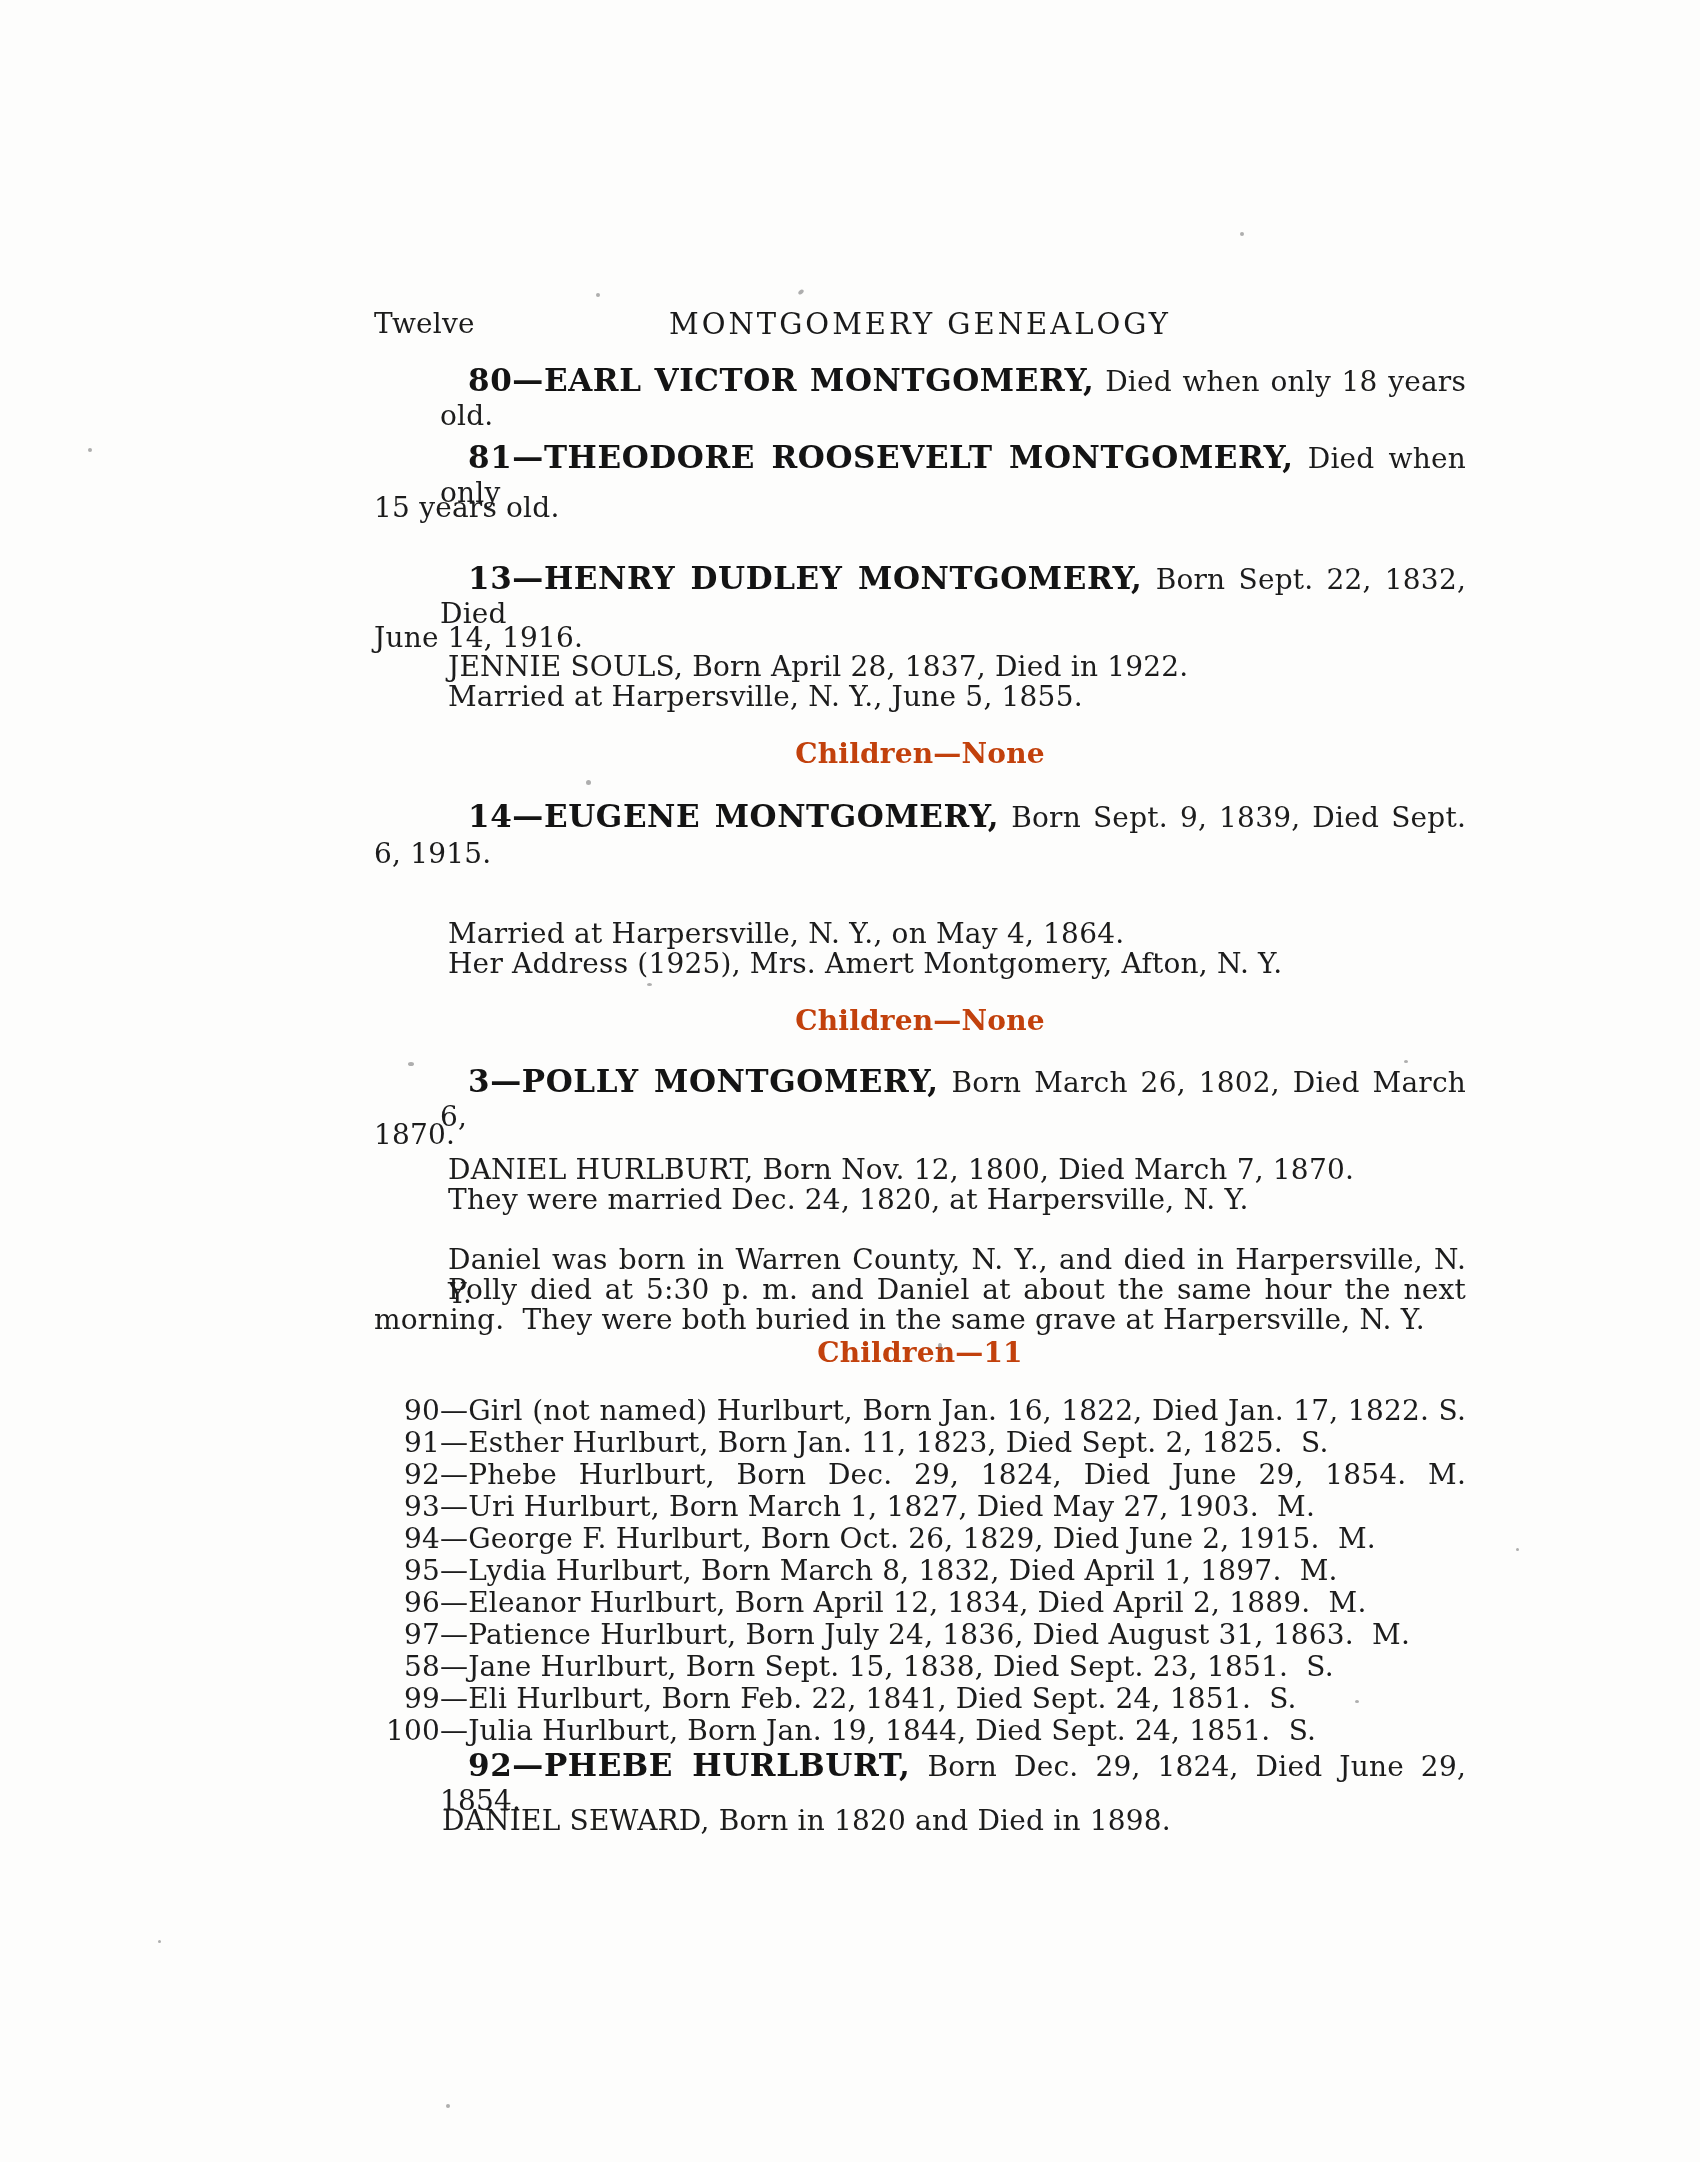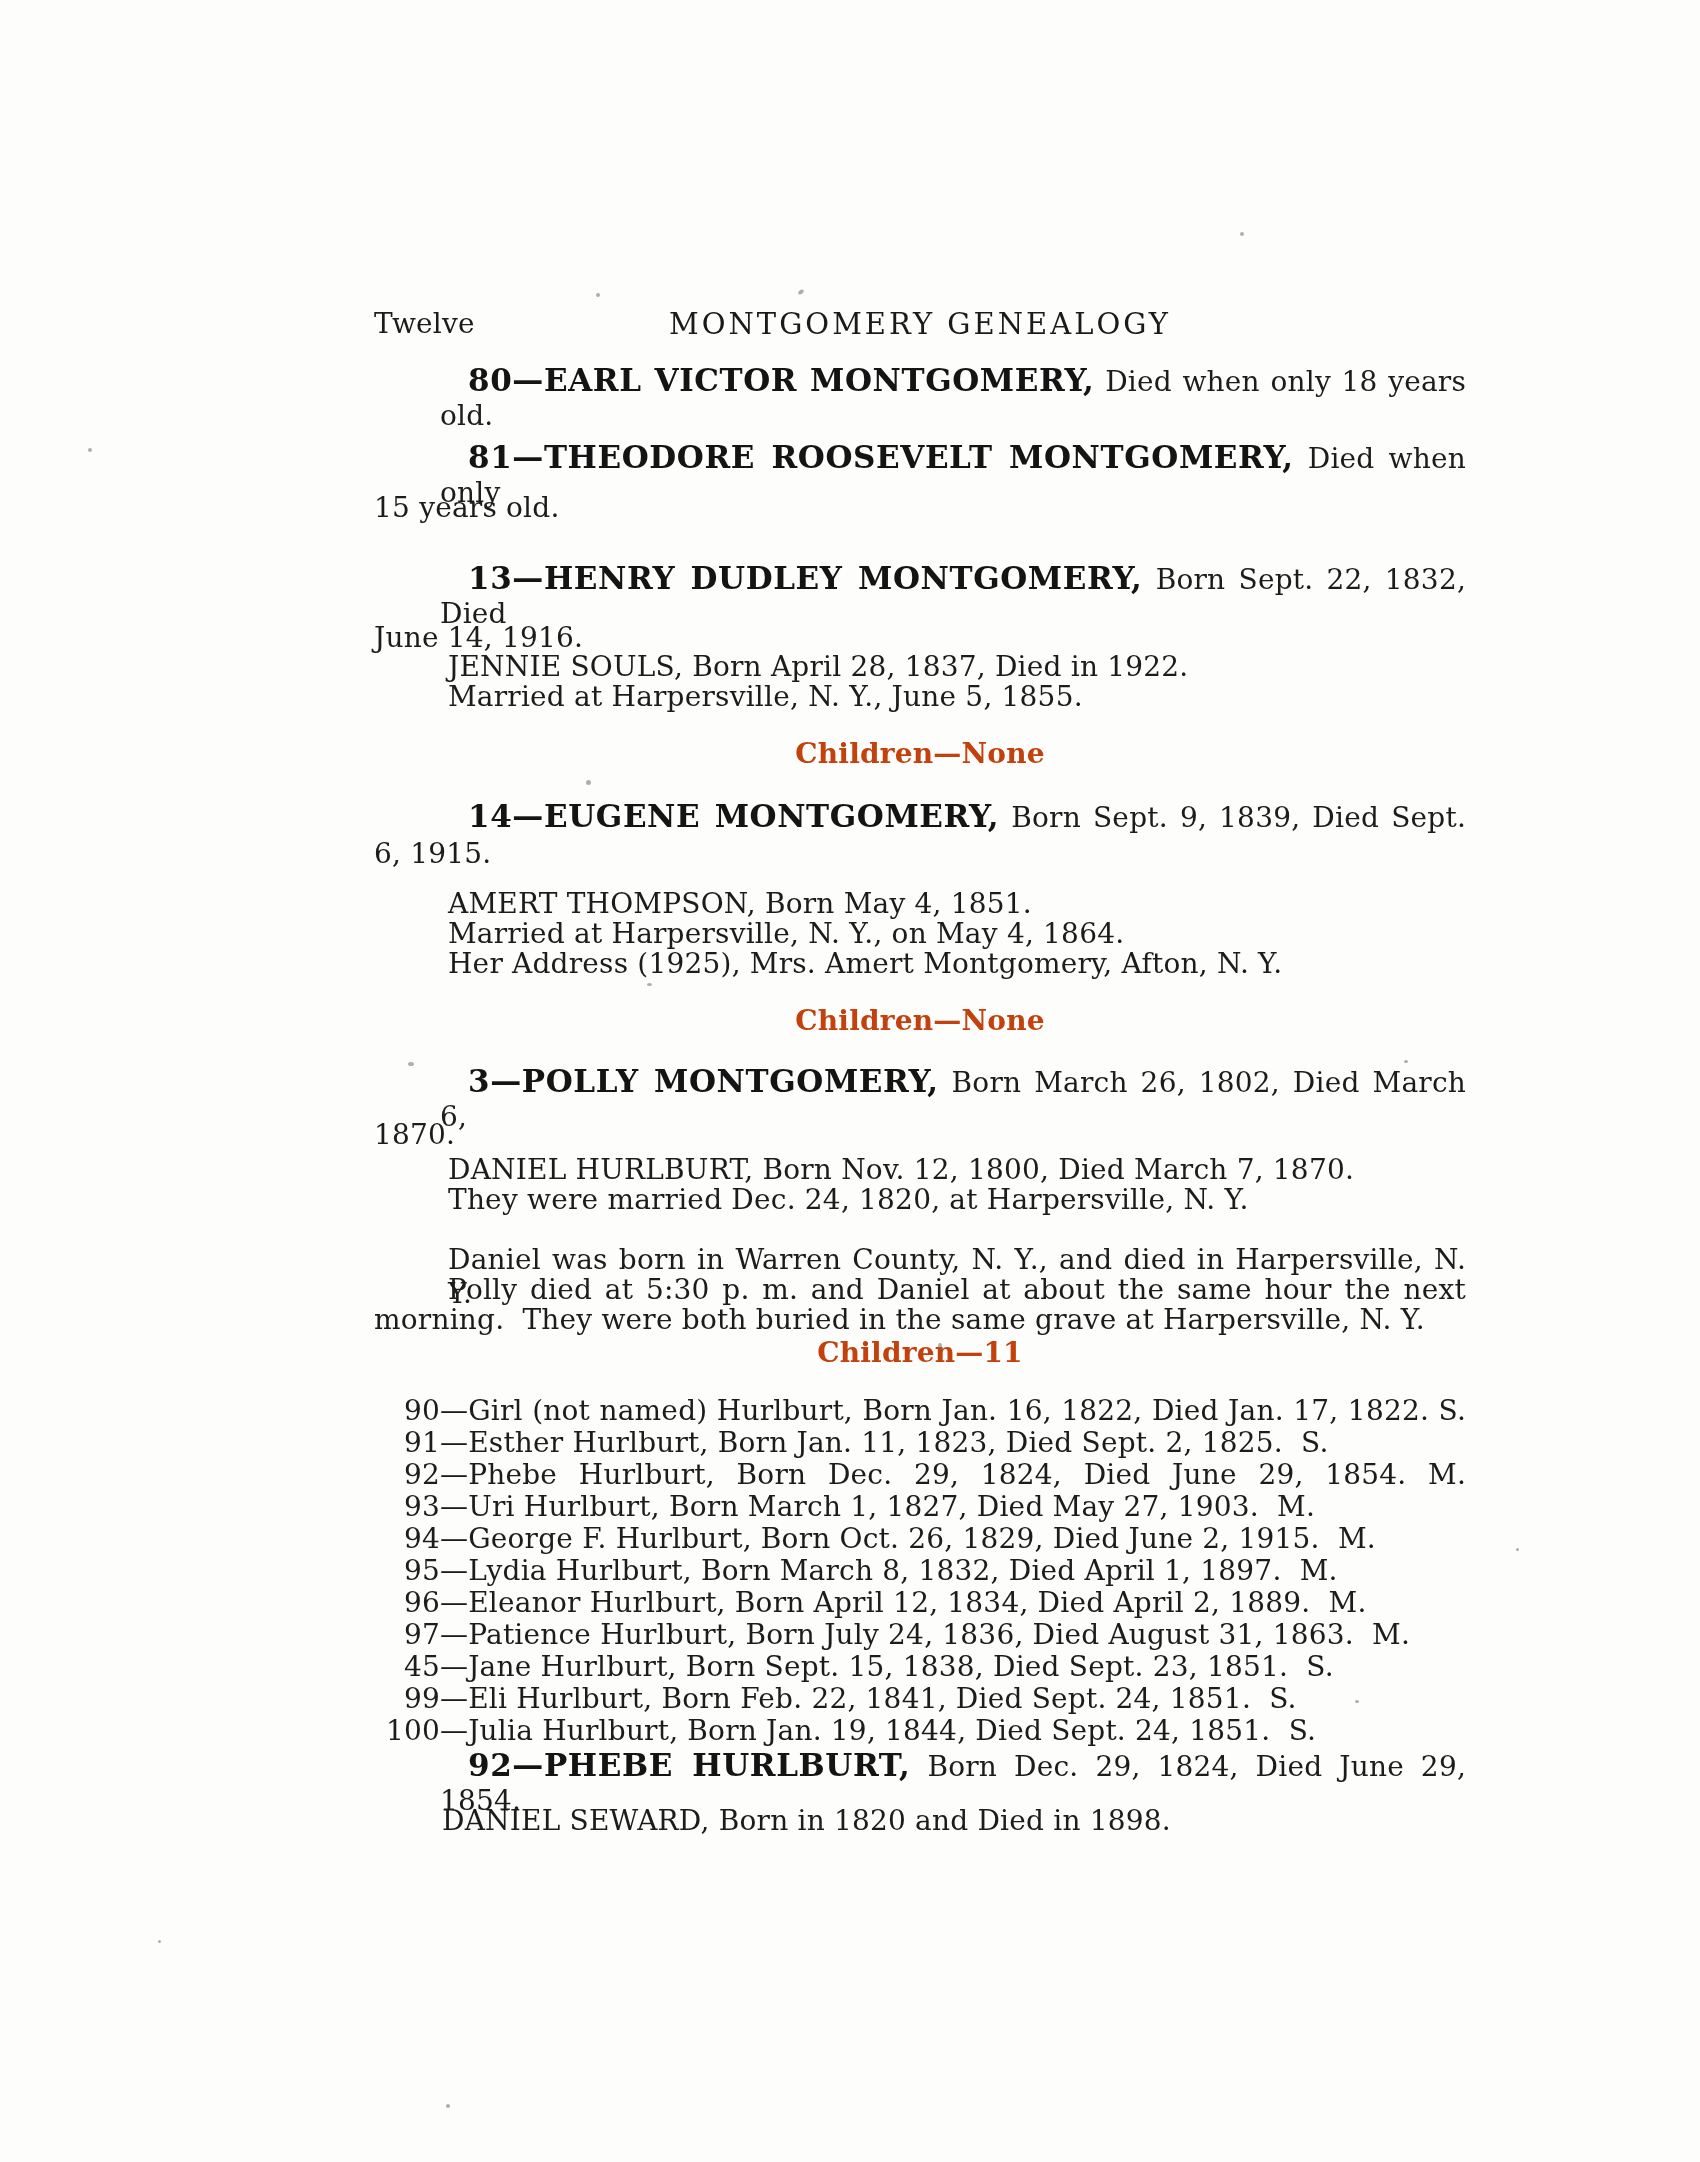--- a/index.html
+++ b/index.html
@@ -46,21 +46,20 @@
     <div class="line" style="top:491px"><span>15 years old.</span></div>
 
     <div class="line jl hd" style="top:561px"><span class="b">13—HENRY DUDLEY MONTGOMERY,</span> <span>Born Sept. 22, 1832, Died</span></div>
     <div class="line" style="top:621px"><span>June 14, 1916.</span></div>
     <div class="line ind" style="top:650px"><span>JENNIE SOULS, Born April 28, 1837, Died in 1922.</span></div>
     <div class="line ind" style="top:680px"><span>Married at Harpersville, N. Y., June 5, 1855.</span></div>
     <div class="line cc" style="top:737px"><span>Children—None</span></div>
 
     <div class="line jl hd" style="top:799px"><span class="b">14—EUGENE MONTGOMERY,</span> <span>Born Sept. 9, 1839, Died Sept.</span></div>
     <div class="line" style="top:837px"><span>6, 1915.</span></div>
-    <div class="line ind" style="top:887px"><span>AMERT THOMPSON, Born May 4, 1851.</span></div>
     <div class="line ind" style="top:917px"><span>Married at Harpersville, N. Y., on May 4, 1864.</span></div>
     <div class="line ind" style="top:947px"><span>Her Address (1925), Mrs. Amert Montgomery, Afton, N. Y.</span></div>
     <div class="line cc" style="top:1004px"><span>Children—None</span></div>
 
     <div class="line jl hd" style="top:1064px"><span class="b">3—POLLY MONTGOMERY,</span> <span>Born March 26, 1802, Died March 6,</span></div>
     <div class="line" style="top:1118px"><span>1870.</span></div>
     <div class="line ind" style="top:1153px"><span>DANIEL HURLBURT, Born Nov. 12, 1800, Died March 7, 1870.</span></div>
     <div class="line ind" style="top:1183px"><span>They were married Dec. 24, 1820, at Harpersville, N. Y.</span></div>
     <div class="line ind jl" style="top:1243px"><span>Daniel was born in Warren County, N. Y., and died in Harpersville, N. Y.</span></div>
     <div class="line ind jl" style="top:1273px"><span>Polly died at 5:30 p. m. and Daniel at about the same hour the next</span></div>
@@ -68,21 +67,21 @@
     <div class="line cc" style="top:1336px"><span>Children—11</span></div>
 
     <div class="line row" style="top:1394px"><span class="num">90</span><span class="rest jl">—Girl (not named) Hurlburt, Born Jan. 16, 1822, Died Jan. 17, 1822. S.</span></div>
     <div class="line row" style="top:1426px"><span class="num">91</span><span class="rest">—Esther Hurlburt, Born Jan. 11, 1823, Died Sept. 2, 1825.  S.</span></div>
     <div class="line row" style="top:1458px"><span class="num">92</span><span class="rest jl">—Phebe Hurlburt, Born Dec. 29, 1824, Died June 29, 1854. M.</span></div>
     <div class="line row" style="top:1490px"><span class="num">93</span><span class="rest">—Uri Hurlburt, Born March 1, 1827, Died May 27, 1903.  M.</span></div>
     <div class="line row" style="top:1522px"><span class="num">94</span><span class="rest">—George F. Hurlburt, Born Oct. 26, 1829, Died June 2, 1915.  M.</span></div>
     <div class="line row" style="top:1554px"><span class="num">95</span><span class="rest">—Lydia Hurlburt, Born March 8, 1832, Died April 1, 1897.  M.</span></div>
     <div class="line row" style="top:1586px"><span class="num">96</span><span class="rest">—Eleanor Hurlburt, Born April 12, 1834, Died April 2, 1889.  M.</span></div>
     <div class="line row" style="top:1618px"><span class="num">97</span><span class="rest">—Patience Hurlburt, Born July 24, 1836, Died August 31, 1863.  M.</span></div>
-    <div class="line row" style="top:1650px"><span class="num">45</span><span class="rest">—Jane Hurlburt, Born Sept. 15, 1838, Died Sept. 23, 1851.  S.</span></div>
+    <div class="line row" style="top:1650px"><span class="num">58</span><span class="rest">—Jane Hurlburt, Born Sept. 15, 1838, Died Sept. 23, 1851.  S.</span></div>
     <div class="line row" style="top:1682px"><span class="num">99</span><span class="rest">—Eli Hurlburt, Born Feb. 22, 1841, Died Sept. 24, 1851.  S.</span></div>
     <div class="line row" style="top:1714px"><span class="num">100</span><span class="rest">—Julia Hurlburt, Born Jan. 19, 1844, Died Sept. 24, 1851.  S.</span></div>
 
     <div class="line jl hd" style="top:1748px"><span class="b">92—PHEBE HURLBURT,</span> <span>Born Dec. 29, 1824, Died June 29, 1854.</span></div>
     <div class="line" style="top:1804px;padding-left:68px;box-sizing:border-box"><span>DANIEL SEWARD, Born in 1820 and Died in 1898.</span></div>
 
   </div>
 
   <div class="spk" style="left:596px;top:293px;width:4px;height:4px"></div>
   <div class="spk" style="left:798px;top:290px;width:6px;height:4px;transform:rotate(-40deg)"></div>

